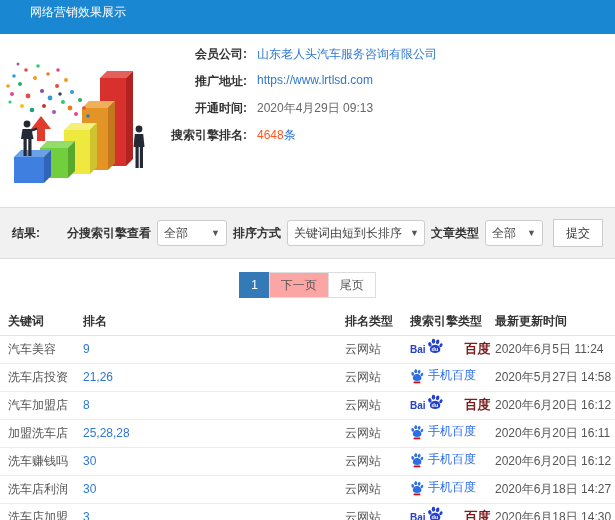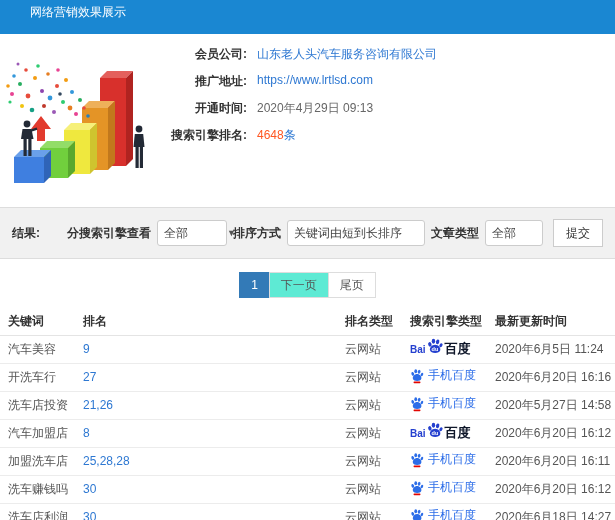--- a/index.html
+++ b/index.html
@@ -23,50 +23,50 @@
   .rank-count { color:#ff5722; }
 
   
   .filter-bar { margin-top:5px; height:52px; background:#f1f1f1;
     border-top:1px solid #ddd; border-bottom:1px solid #ddd;
     display:flex; align-items:center; padding:0 12px; }
   .result-label { font-weight:bold; }
   .filter-controls { margin-left:auto; display:flex; align-items:center; gap:6px; }
   .filter-controls .flabel { font-weight:bold; white-space:nowrap; }
   .select-box { background:#fff; border:1px solid #ccc; border-radius:3px;
-    height:26px; display:flex; align-items:center; padding:0 6px; cursor:pointer;gap:31px; }
+    height:26px; display:flex; align-items:center; padding:0 6px; cursor:pointer; }
   .select-box .sel-text { white-space:nowrap; color:#444; }
   .select-box .caret { margin-left:auto; padding-left:8px; font-size:9px; color:#555; }
   .sel-engine { width:70px; } .sel-sort { width:138px; } .sel-type { width:58px; }
   .submit-btn { background:#fff; border:1px solid #ccc; border-radius:0; height:28px;
     padding:0 12px; font-size:12px; color:#333; cursor:pointer; margin-left:4px; }
 
   
   .pagination { display:flex; justify-content:center; margin-top:13px; }
   .pg { border:1px solid #ddd; height:26px; line-height:24px; padding:0 11px;
     background:#fff; color:#555; cursor:pointer; margin-left:-1px; }
   .pg.active { background:#337ab7; border-color:#337ab7; color:#fff; margin-left:0; }
-  .pg.next { background:#5eead4; }
+  .pg.next { background:#fca5a5; }
 
   
   .rank-table { margin-top:11px; width:615px; border-collapse:collapse; table-layout:fixed; }
   .rank-table col.c1{width:83px;} .rank-table col.c2{width:262px;}
   .rank-table col.c3{width:65px;} .rank-table col.c4{width:85px;} .rank-table col.c5{width:120px;}
   .rank-table th { text-align:left; font-weight:bold; color:#333; height:26px;
     border-bottom:1px solid #e4e4e4; }
   .rank-table th:first-child, .rank-table td:first-child { padding-left:8px; }
   .rank-table td { height:28px; border-bottom:1px solid #ececec; color:#555; }
   .rank-link { color:#2e78d2; cursor:pointer; text-decoration:none; }
   .date-cell { color:#555; }
 
   
   .bd-pc { display:inline-flex; align-items:center; font-weight:bold; }
   .bd-pc .bai { color:#2540cf; font-size:10px; letter-spacing:0; }
   .bd-pc .du-paw { width:18px; height:18px; margin:0 1px 4px 0; }
-  .bd-pc .bdu { color:#0f172a; font-size:13px; }
+  .bd-pc .bdu { color:#7f1d1d; font-size:13px;margin-left:20px; }
   .bd-mb { display:inline-flex; align-items:center; gap:4px; }
   .bd-mb .mb-paw { width:14px; height:16px; }
   .bd-mb .mb-label { color:#2c6de8; }
 </style>
 </head>
 <body>
 
 <svg width="0" height="0" style="position:absolute">
   <symbol id="paw" viewBox="0 0 24 26">
     <ellipse cx="4.6" cy="9.2" rx="2.4" ry="3.4" transform="rotate(-18 4.6 9.2)"></ellipse>
@@ -243,36 +243,20 @@
             <use href="#paw" fill="#2540cf"></use>
             <text x="12" y="19" font-size="8" font-weight="bold" fill="#ffffff" text-anchor="middle">du</text>
           </svg>
           <span class="bdu">百度</span>
         </span>
         
       </td>
       <td class="date-cell">2020年6月5日 11:24</td>
     </tr>
 
-    <tr>
-      <td>开洗车行</td>
-      <td><a class="rank-link">27</a></td>
-      <td>云网站</td>
-      <td>
-        
-        <span class="bd-mb">
-          <svg class="mb-paw" viewBox="0 0 24 28">
-            <use href="#paw" fill="#2c6de8"></use>
-            <rect x="6" y="23.5" width="12" height="3" rx="1.2" fill="#e10601"></rect>
-          </svg>
-          <span class="mb-label">手机百度</span>
-        </span>
-      </td>
-      <td class="date-cell">2020年6月20日 16:16</td>
-    </tr>
 
     <tr>
       <td>洗车店投资</td>
       <td><a class="rank-link">21,26</a></td>
       <td>云网站</td>
       <td>
         
         <span class="bd-mb">
           <svg class="mb-paw" viewBox="0 0 24 28">
             <use href="#paw" fill="#2c6de8"></use>

